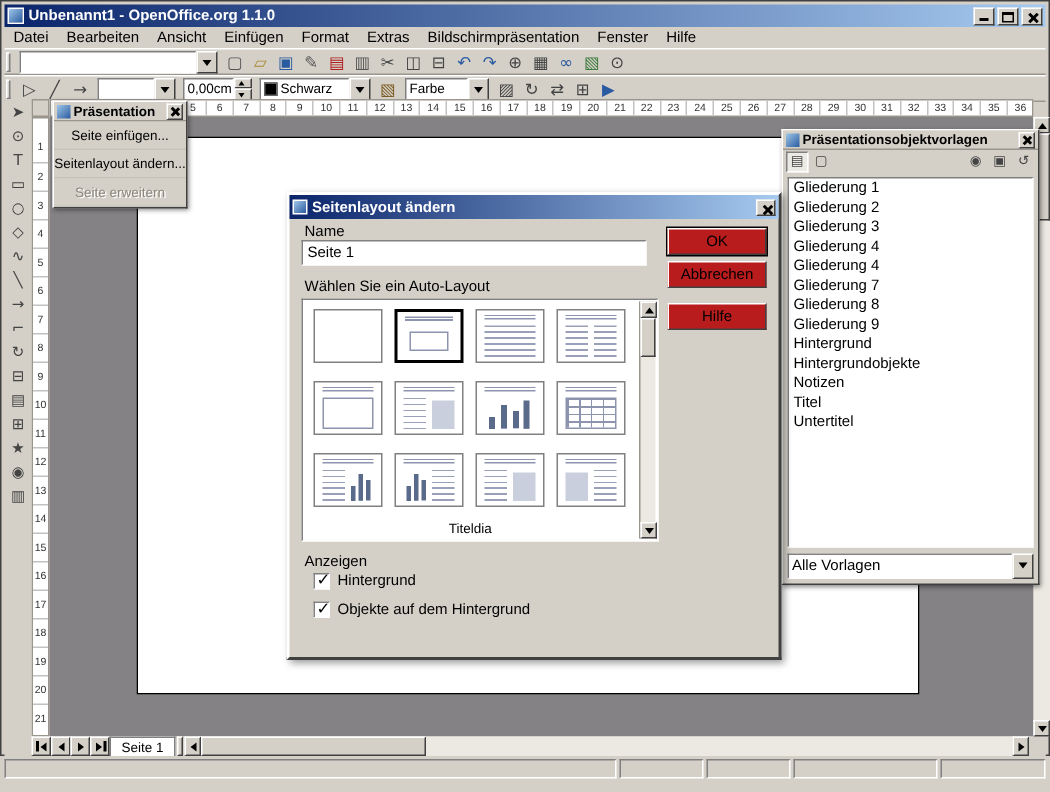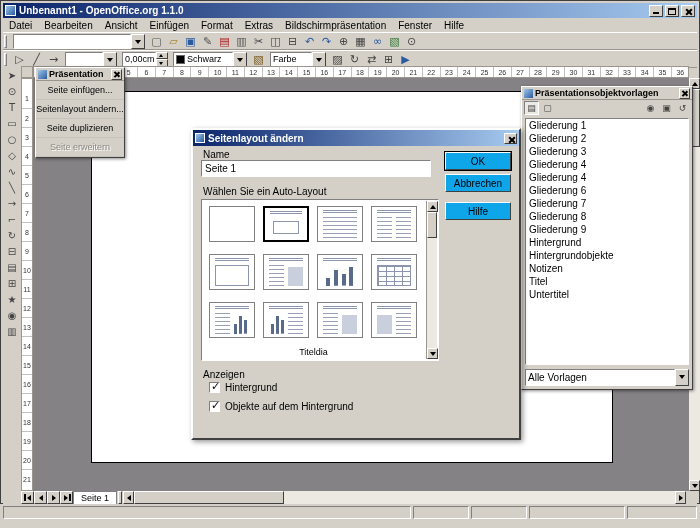--- a/index.html
+++ b/index.html
@@ -83,21 +83,21 @@
   .palette-item.disabled { color:#8d897f; text-shadow:1px 1px 0 #fff; }
 
   
   .dialog { position:absolute; left:190px; top:127px; width:330px; height:312px; background:#d4d0c8; border:2px solid; border-color:#fff #404040 #404040 #fff; box-shadow:2px 2px 5px rgba(0,0,0,.4); z-index:10; }
   .dialog-title { height:16px; background:linear-gradient(90deg,#0a246a,#a6caf0); display:flex; align-items:center; padding:0 2px; }
   .dt-icon { width:10px; height:10px; background:linear-gradient(135deg,#9fc7e8,#2a5aa0); border:1px solid #fff; margin-right:3px; flex:0 0 auto; }
   .dt-text { color:#fff; font-size:10px; font-weight:bold; flex:1; white-space:nowrap; }
   .dialog-body { position:relative; height:294px; font-size:10px; }
   .dlbl { position:absolute; font-size:10px; }
   .name-input { position:absolute; left:8px; top:14px; width:230px; height:17px; border:1px solid; border-color:#808080 #fff #fff #808080; background:#fff; font-size:10px; padding:0 3px; font-family:inherit; }
-  .btn { position:absolute; left:252px; width:66px; height:18px; background:#0ea5e9; border:1px solid; border-color:#fff #404040 #404040 #fff; font-size:10px; display:flex; align-items:center; justify-content:center; }
+  .btn { position:absolute; left:252px; width:66px; height:18px; background:#b91c1c; border:1px solid; border-color:#fff #404040 #404040 #fff; font-size:10px; display:flex; align-items:center; justify-content:center; }
   .btn.default { box-shadow:0 0 0 1px #000; }
   .layout-area { position:absolute; left:8px; top:53px; width:238px; height:162px; border:1px solid; border-color:#808080 #fff #fff #808080; background:#fff; }
   .layout-grid { position:absolute; left:1px; top:1px; right:13px; bottom:1px; display:grid; grid-template-columns:repeat(4,46px); grid-auto-rows:36px; gap:12px 8px; padding:5px 0 0 6px; }
   .thumb { border:1px solid #808080; background:#fff; position:relative; padding:2px; }
   .thumb.selected { border:2px solid #000; }
   .mini { position:relative; width:100%; height:100%; }
   .mini:not(.blank)::before { content:""; position:absolute; left:3px; top:1px; right:3px; height:3px;
     background:linear-gradient(#8d94ad 33%,transparent 33%,transparent 66%,#8d94ad 66%); }
   .mini::after { content:""; position:absolute; left:3px; right:3px; top:8px; bottom:1px; }
   .mini.blank::after { display:none; }
@@ -497,23 +497,20 @@
 
         <div class="palette-item">
           <span>Seite einfügen...</span>
         </div>
 
         <div class="palette-item">
           <span>Seitenlayout ändern...</span>
         </div>
 
 
-        <div class="palette-item">
-          <span>Seite duplizieren</span>
-        </div>
 
         <div class="palette-item disabled">
           <span>Seite erweitern</span>
         </div>
       </div>
   </div>
 
   <div class="dialog">
     <div class="dialog-title">
       <span class="dt-icon"></span>
@@ -642,21 +639,20 @@
           </span>
         </span>
     </div>
     <div class="stylist-list">
 
     <div class="stylist-item">Gliederung 1</div>
         <div class="stylist-item">Gliederung 2</div>
         <div class="stylist-item">Gliederung 3</div>
         <div class="stylist-item">Gliederung 4</div>
         <div class="stylist-item">Gliederung 4</div>
-        <div class="stylist-item">Gliederung 6</div>
         <div class="stylist-item">Gliederung 7</div>
         <div class="stylist-item">Gliederung 8</div>
         <div class="stylist-item">Gliederung 9</div>
         <div class="stylist-item">Hintergrund</div>
         <div class="stylist-item">Hintergrundobjekte</div>
         <div class="stylist-item">Notizen</div>
         <div class="stylist-item">Titel</div>
         <div class="stylist-item">Untertitel</div>
       </div>
     <div class="stylist-combo">

